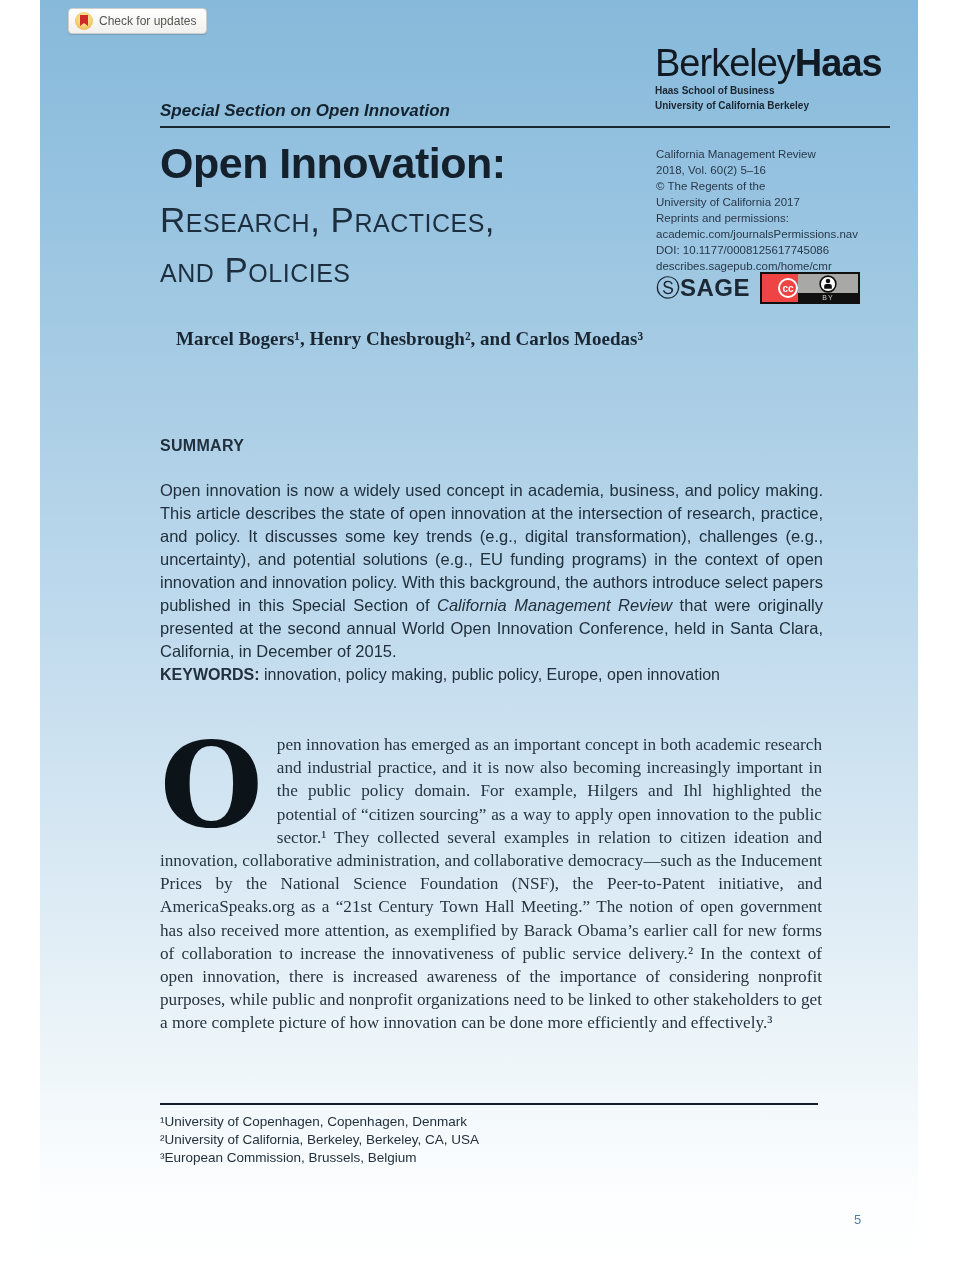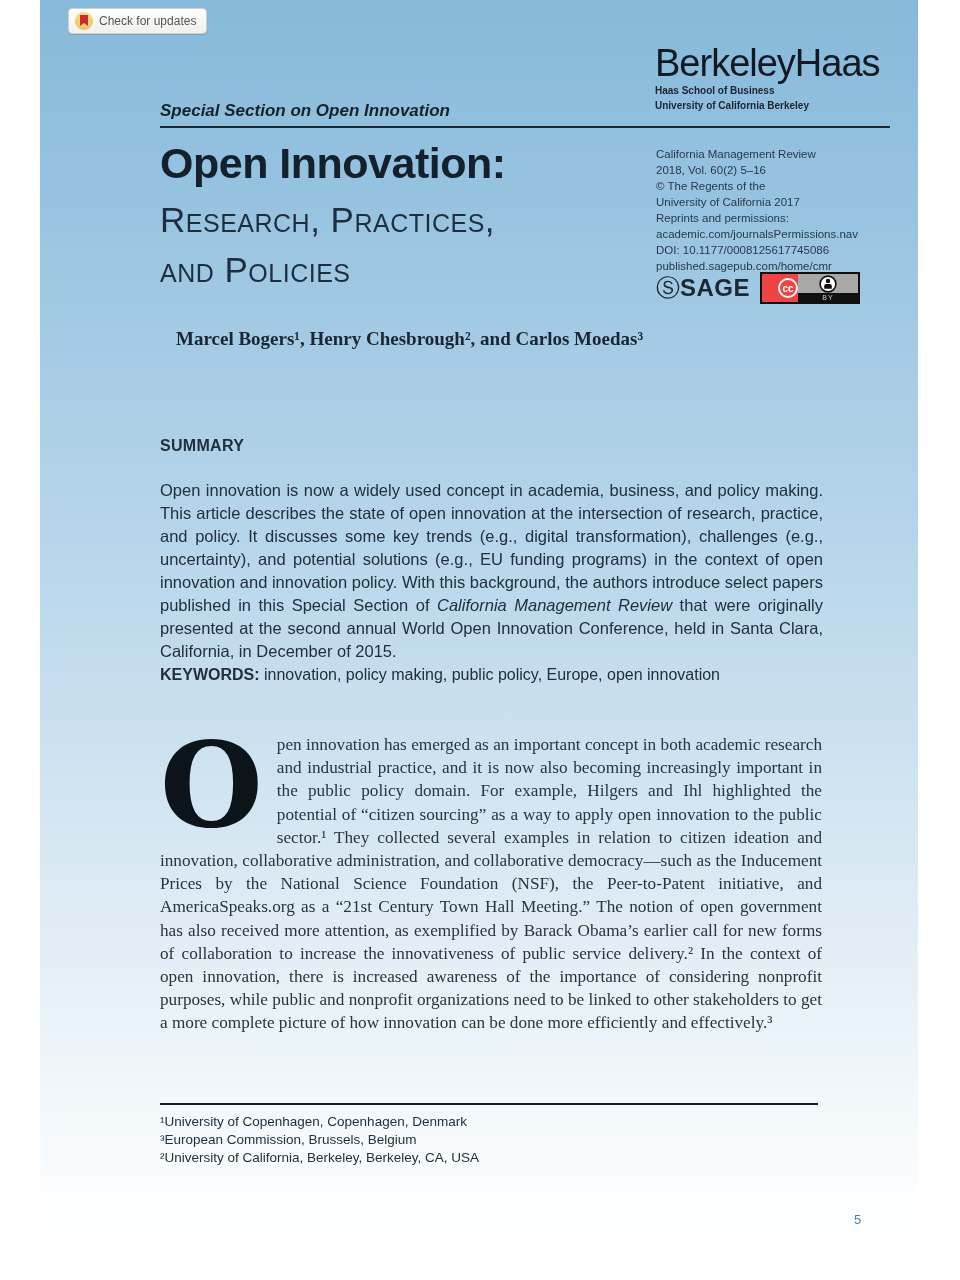--- a/index.html
+++ b/index.html
@@ -27,21 +27,21 @@
   .cm-ribbon {
     position:absolute; left:5px; top:3px; width:8px; height:11px; background:#cf2a27;
     clip-path:polygon(0 0,100% 0,100% 100%,50% 72%,0 100%);
   }
   .cm-label { font-size:12px; color:#55554f; }
 
   
   .masthead { position:absolute; left:615px; top:44px; width:230px; color:#121c26; }
   .logo-line { font-size:38px; letter-spacing:-1px; line-height:1; color:#111a23; }
   .logo-line .lt { font-weight:400; }
-  .logo-line .bd { font-weight:400; }
+  .logo-line .bd { font-weight:700; }
   .logo-sub { font-size:10px; font-weight:700; color:#1b2530; margin-top:3px; line-height:1.15; }
 
   .section-line {
     position:absolute; left:120px; top:101px; font-style:italic; font-weight:600;
     font-size:17px; color:#14222e;text-align:right;
   }
   .header-rule { position:absolute; left:120px; top:126px; width:730px; height:2px; background:#1a2630; }
 
   
   .title-block { position:absolute; left:120px; top:140px; width:480px; color:#14212c; }
@@ -123,21 +123,21 @@
     </div>
 
     <div class="meta-block">
       <div>California Management Review</div>
       <div>2018, Vol. 60(2) 5–16</div>
       <div>© The Regents of the</div>
       <div>University of California 2017</div>
       <div>Reprints and permissions:</div>
       <div>academic.com/journalsPermissions.nav</div>
       <div>DOI: 10.1177/0008125617745086</div>
-      <div>published.sagepub.com/home/cmr</div>
+      <div>describes.sagepub.com/home/cmr</div>
     </div>
 
     <div class="badges-row">
       <div class="sage">
         <span class="sage-s">Ⓢ</span>
           <span class="sage-word">SAGE</span>
       </div>
       <div class="ccbadge">
         <div class="cc-left">
           <span class="cc-circle">cc</span>
@@ -166,19 +166,19 @@
       <b>KEYWORDS:</b><span> innovation, policy making, public policy, Europe, open innovation</span>
     </div>
 
     <div class="bodytext">
       <p class="body-par"><span class="dropcap">O</span><span>pen innovation has emerged as an important concept in both academic research and industrial practice, and it is now also becoming increasingly important in the public policy domain. For example, Hilgers and Ihl highlighted the potential of “citizen sourcing” as a way to apply open innovation to the public sector.¹ They collected several examples in relation to citizen ideation and innovation, collaborative administration, and collaborative democracy—such as the Inducement Prices by the National Science Foundation (NSF), the Peer-to-Patent initiative, and AmericaSpeaks.org as a “21st Century Town Hall Meeting.” The notion of open government has also received more attention, as exemplified by Barack Obama’s earlier call for new forms of collaboration to increase the innovativeness of public service delivery.² In the context of open innovation, there is increased awareness of the importance of considering nonprofit purposes, while public and nonprofit organizations need to be linked to other stakeholders to get a more complete picture of how innovation can be done more efficiently and effectively.³</span></p>
     </div>
 
     <div class="foot-rule"></div>
     <div class="footnotes">
       <div>¹University of Copenhagen, Copenhagen, Denmark</div>
+      <div>²University of California, Berkeley, Berkeley, CA, USA</div>
       <div>³European Commission, Brussels, Belgium</div>
-      <div>²University of California, Berkeley, Berkeley, CA, USA</div>
     </div>
 
     <div class="pagenum">5</div>
   </div>
 </div>
 
 </body></html>

